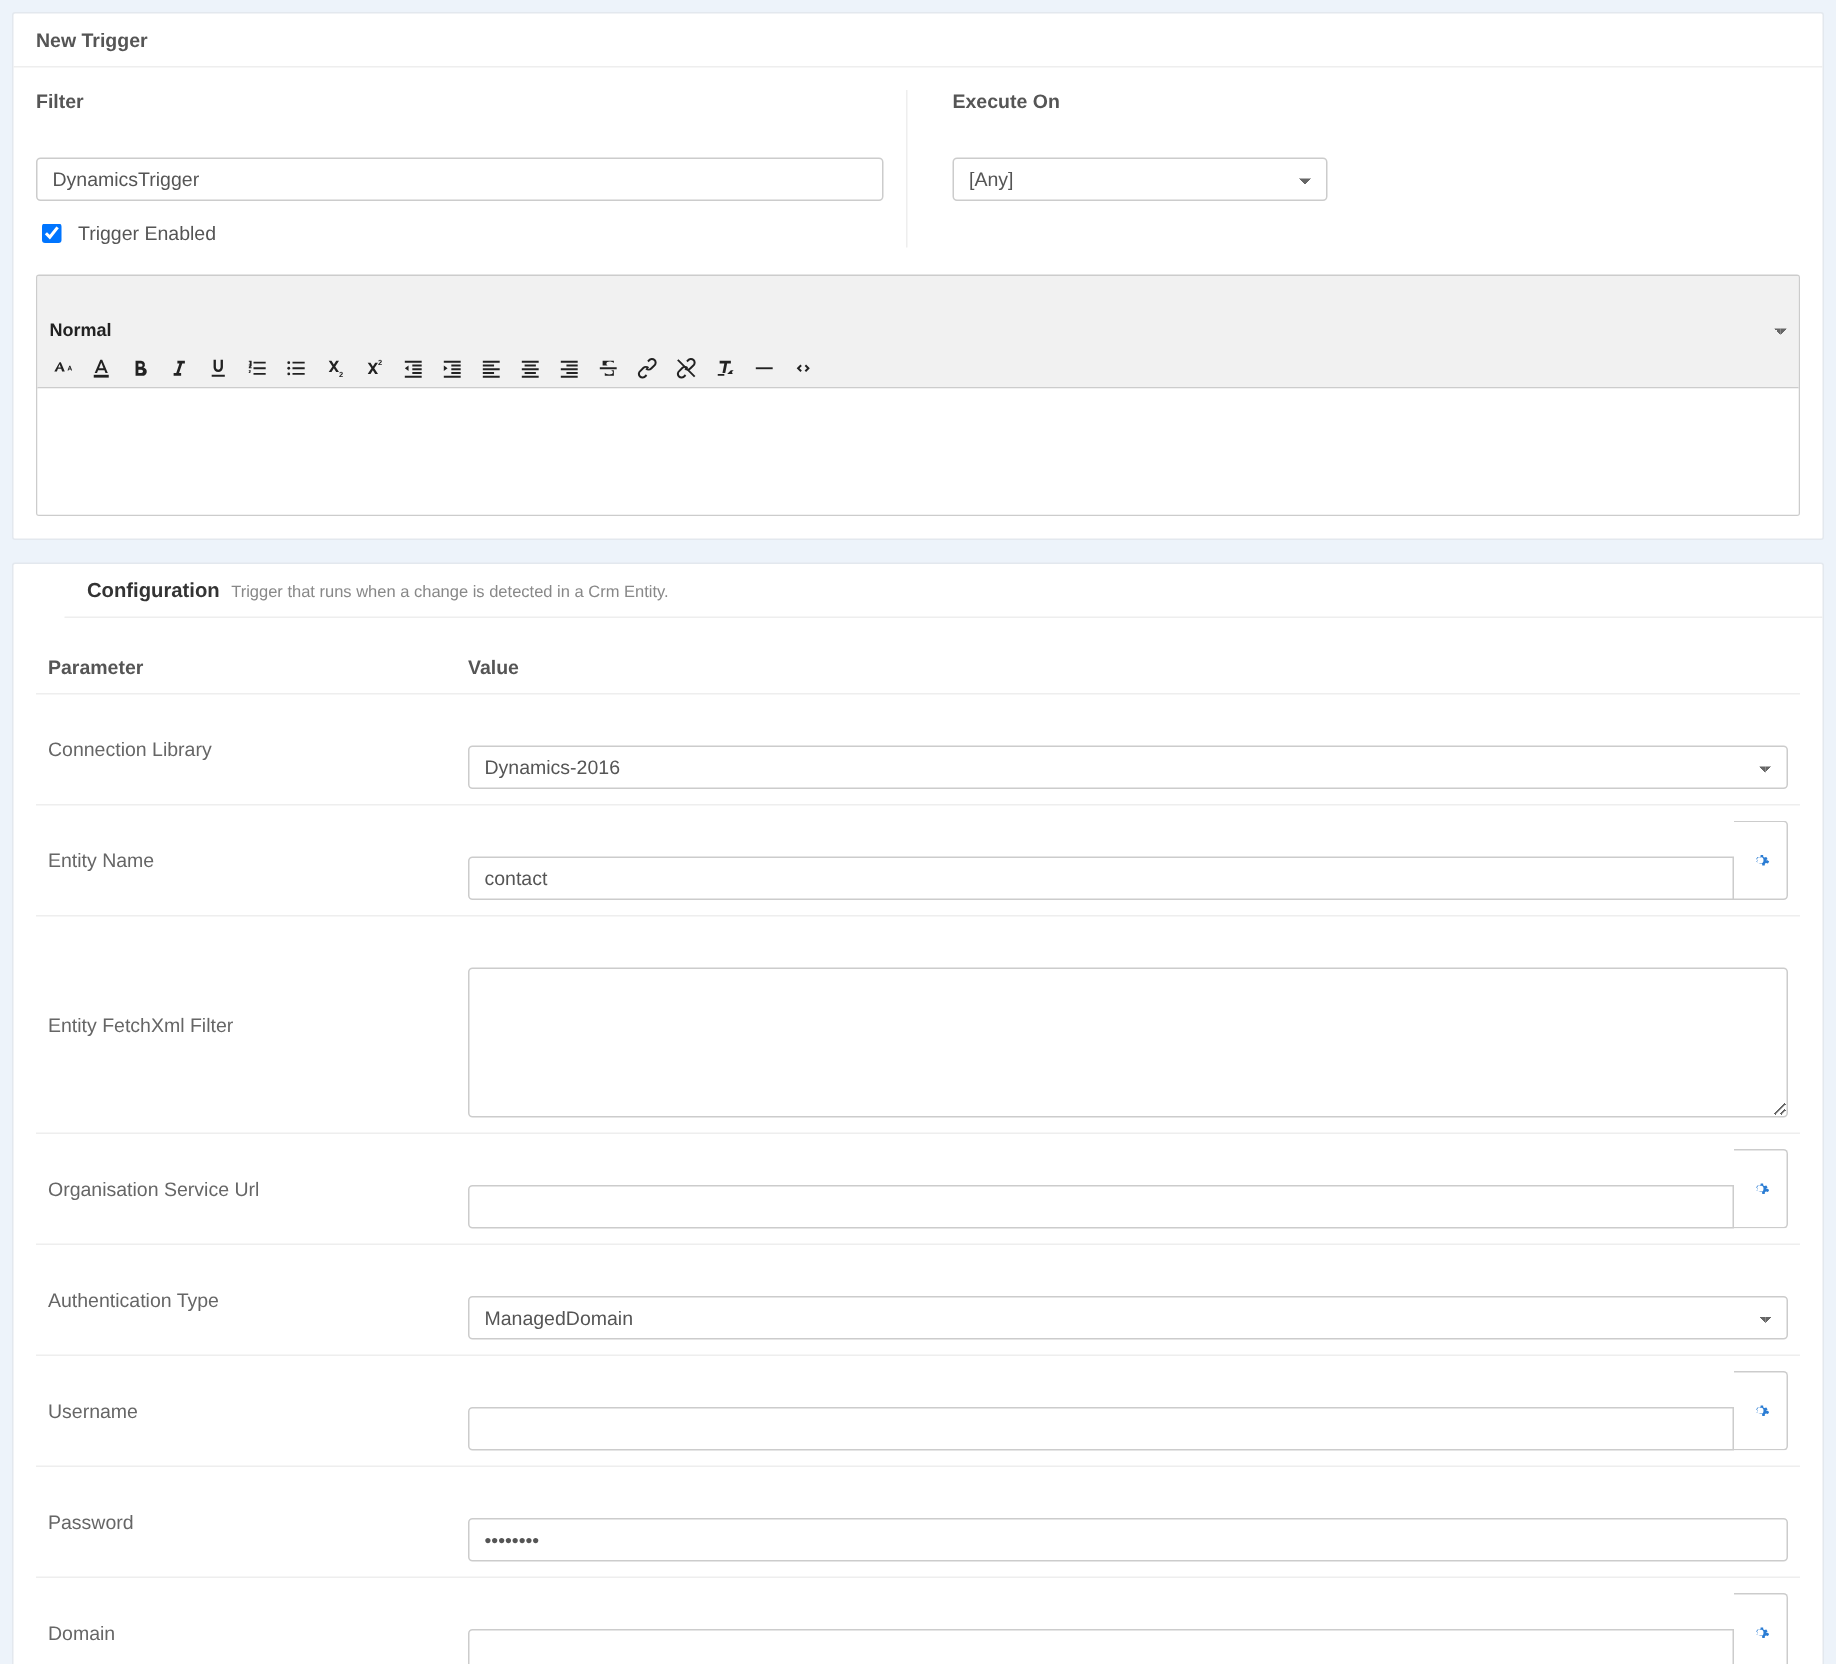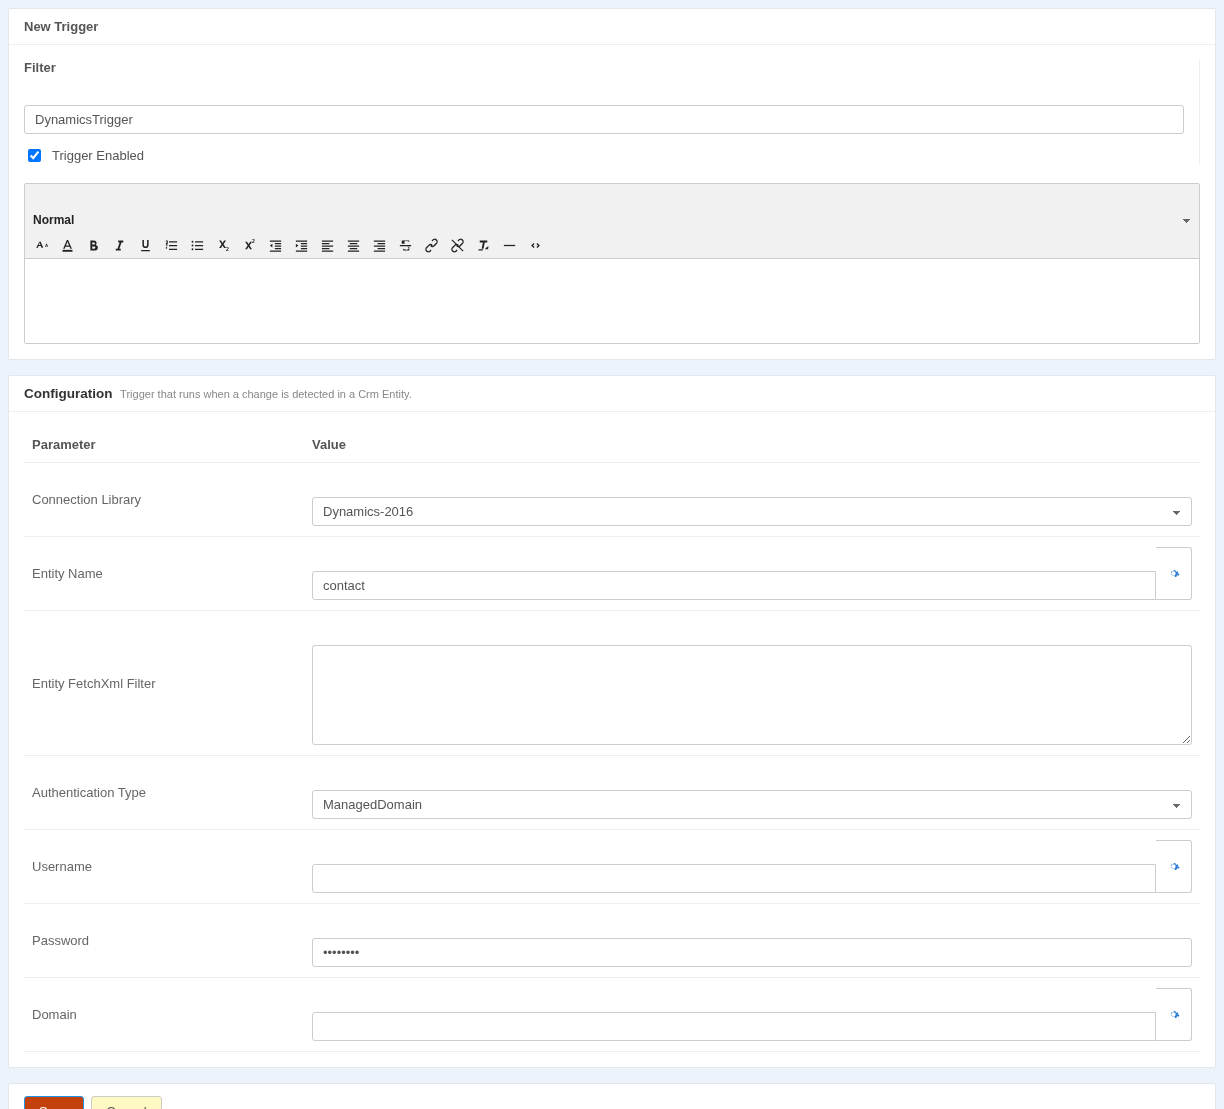--- a/index.html
+++ b/index.html
@@ -121,20 +121,21 @@
     background: #fff;
     resize: both;
     overflow: auto;
     padding: 6px;
     position: relative;
   }
   .editor-body::-webkit-resizer { }
   .config-header {
     padding: 10px 15px 10px 15px;
     border-bottom: 1px solid #eee;
+    margin-left: 34px;
   }
   .config-title {
     font-weight: bold;
     font-size: 13.5px;
     color: #333;
   }
   .config-desc {
     font-size: 11px;
     color: #888;
     margin-left: 4px;
@@ -220,20 +221,26 @@
   <div class="panel-body">
     <div class="top-row">
       <div class="top-col">
         <label class="field-label">Filter</label>
         <input type="text" value="DynamicsTrigger" style="">
         <div class="checkbox-row">
           <input type="checkbox" checked="" style="">
           <span>Trigger Enabled</span>
         </div>
       </div>
+      <div class="top-col">
+        <label class="field-label">Execute On</label>
+        <select class="execute-select">
+          <option>[Any]</option>
+        </select>
+      </div>
     </div>
 
     <div class="editor">
       <div class="editor-toolbar">
         <select class="tb-select">
           <option>Normal</option>
         </select>
         <span class="tb-btn">
             <svg viewBox="0 0 24 24" fill="currentColor">
               <path d="M3 18h4l1.5-4h5L15 18h4L13 4h-2L3 18zm6-6l2-5 2 5h-4z" transform="scale(0.7) translate(2,4)"></path>
@@ -387,20 +394,33 @@
         </tr>
         <tr>
           <td>Entity FetchXml Filter</td>
           <td>
             <div class="value-wrap no-gear">
               <textarea class="fetchxml" style=""></textarea>
             </div>
           </td>
         </tr>
         <tr>
+          <td>Organisation Service Url</td>
+          <td>
+            <div class="value-wrap">
+              <input type="text" value="" style="">
+              <div class="gear-btn">
+                  <svg viewBox="0 0 24 24" fill="currentColor">
+                    <path d="M12 8a4 4 0 1 0 0 8 4 4 0 0 0 0-8zm9 4l2 1.5-1.5 2.6-2.3-.8a7 7 0 0 1-1.4.8l-.3 2.4h-3l-.3-2.4a7 7 0 0 1-1.4-.8l-2.3.8L7 13.5 9 12l-2-1.5L8.5 7.9l2.3.8a7 7 0 0 1 1.4-.8l.3-2.4h3l.3 2.4a7 7 0 0 1 1.4.8l2.3-.8L21 10.5 19 12z"></path>
+                  </svg>
+                </div>
+            </div>
+          </td>
+        </tr>
+        <tr>
           <td>Authentication Type</td>
           <td>
             <div class="value-wrap no-gear">
               <select>
                 <option>ManagedDomain</option>
               </select>
             </div>
           </td>
         </tr>
         <tr>

